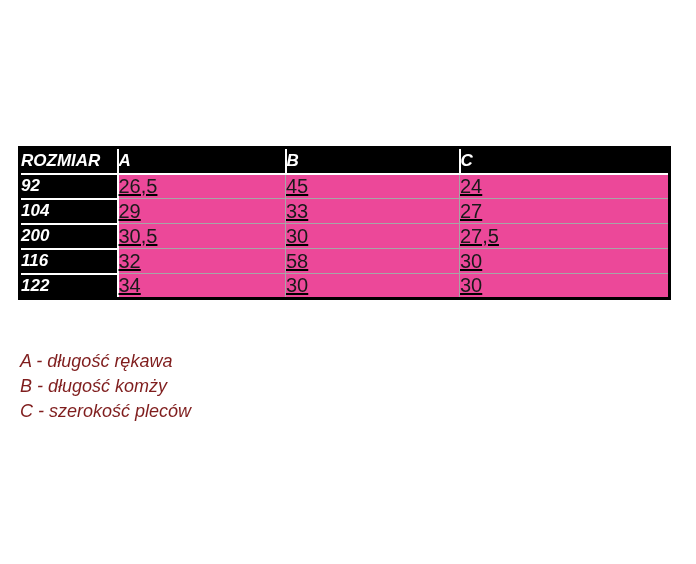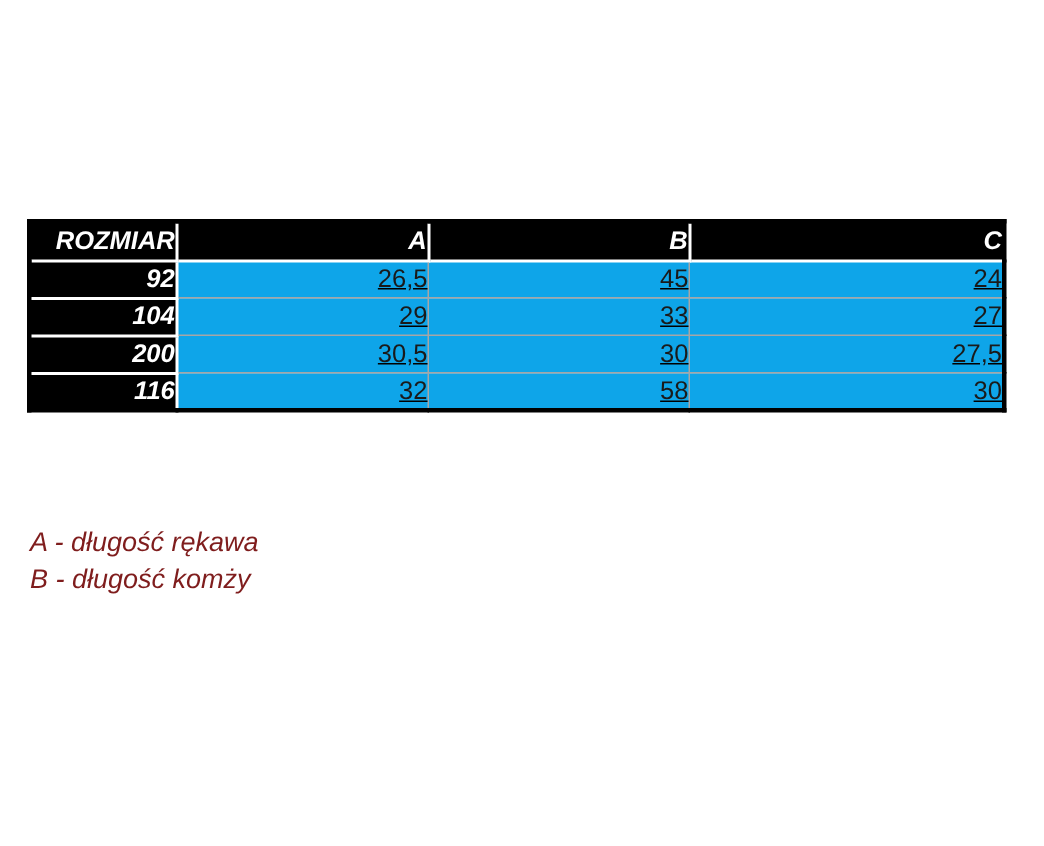--- a/index.html
+++ b/index.html
@@ -25,39 +25,39 @@
     border: 3px solid #000000;
   }
   table.size-table col.c-size { width: 98px; }
   table.size-table col.c-a    { width: 168px; }
   table.size-table col.c-b    { width: 174px; }
   table.size-table col.c-c    { width: 210px; }
 
   table.size-table th,
   table.size-table td {
     padding: 0;
-    text-align: right;
+    text-align: left;
     vertical-align: middle;
     border: 1px solid #a6a6a6;
   }
   table.size-table thead tr { height: 26px; }
   table.size-table tbody tr { height: 25px; text-decoration: underline; }
 
   .dark {
     background: #000000;
     color: #ffffff;
     font-weight: 700;
     font-style: italic;
     font-size: 17px;
     border: 2px solid #ffffff !important;
   }
   td.val {
-    font-size: 17px;
+    font-size: 20px;
     color: #1a1a1a;
-    background: #0ea5e9;
+    background: #ec4899;
   }
 
   .legend {
     position: absolute;
     left: 20px;
     top: 349px;
     font-style: italic;
     font-size: 18px;
     line-height: 25px;
     color: #7f1d1d;
@@ -101,21 +101,28 @@
         <td class="val">30,5</td>
         <td class="val">30</td>
         <td class="val">27,5</td>
       </tr>
       <tr>
         <th class="dark">116</th>
         <td class="val">32</td>
         <td class="val">58</td>
         <td class="val">30</td>
       </tr>
+      <tr>
+        <th class="dark">122</th>
+        <td class="val">34</td>
+        <td class="val">30</td>
+        <td class="val">30</td>
+      </tr>
     </tbody>
   </table>
 
   <div class="legend">
     <div>A - długość rękawa</div>
     <div>B - długość komży</div>
+    <div>C - szerokość pleców</div>
   </div>
 
 </div>
 
 </body></html>

